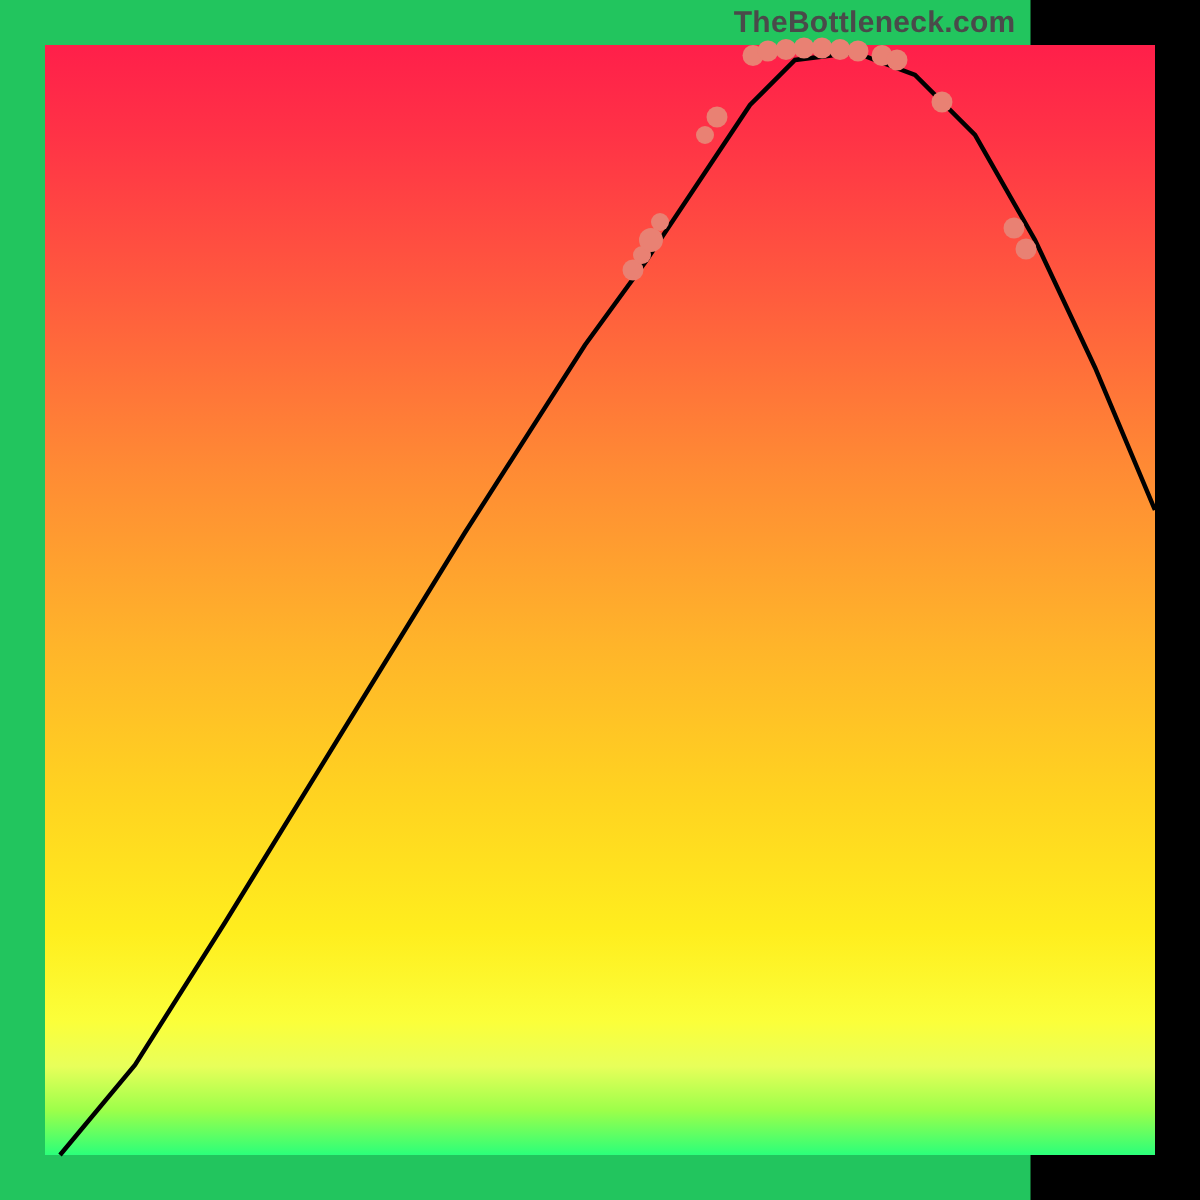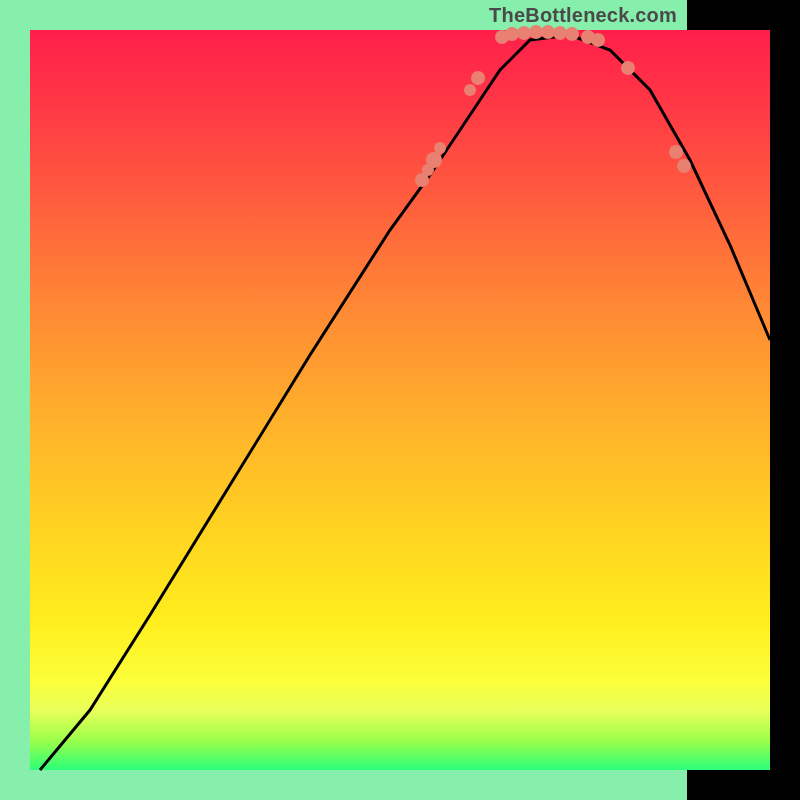--- a/index.html
+++ b/index.html
@@ -7,21 +7,21 @@
     padding: 0;
     width: 800px;
     height: 800px;
     background: #000;
     font-family: Arial, Helvetica, sans-serif;
   }
   .frame {
     position: relative;
     width: 687px;
     height: 800px;
-    background: #86efac;
+    background: #22c55e;
   }
   .watermark {
     position: absolute;
     top: 4px;
     right: 10px;
     color: #4a4a4a;
     font-size: 20px;
     font-weight: bold;
     letter-spacing: 0.2px;
     z-index: 3;

